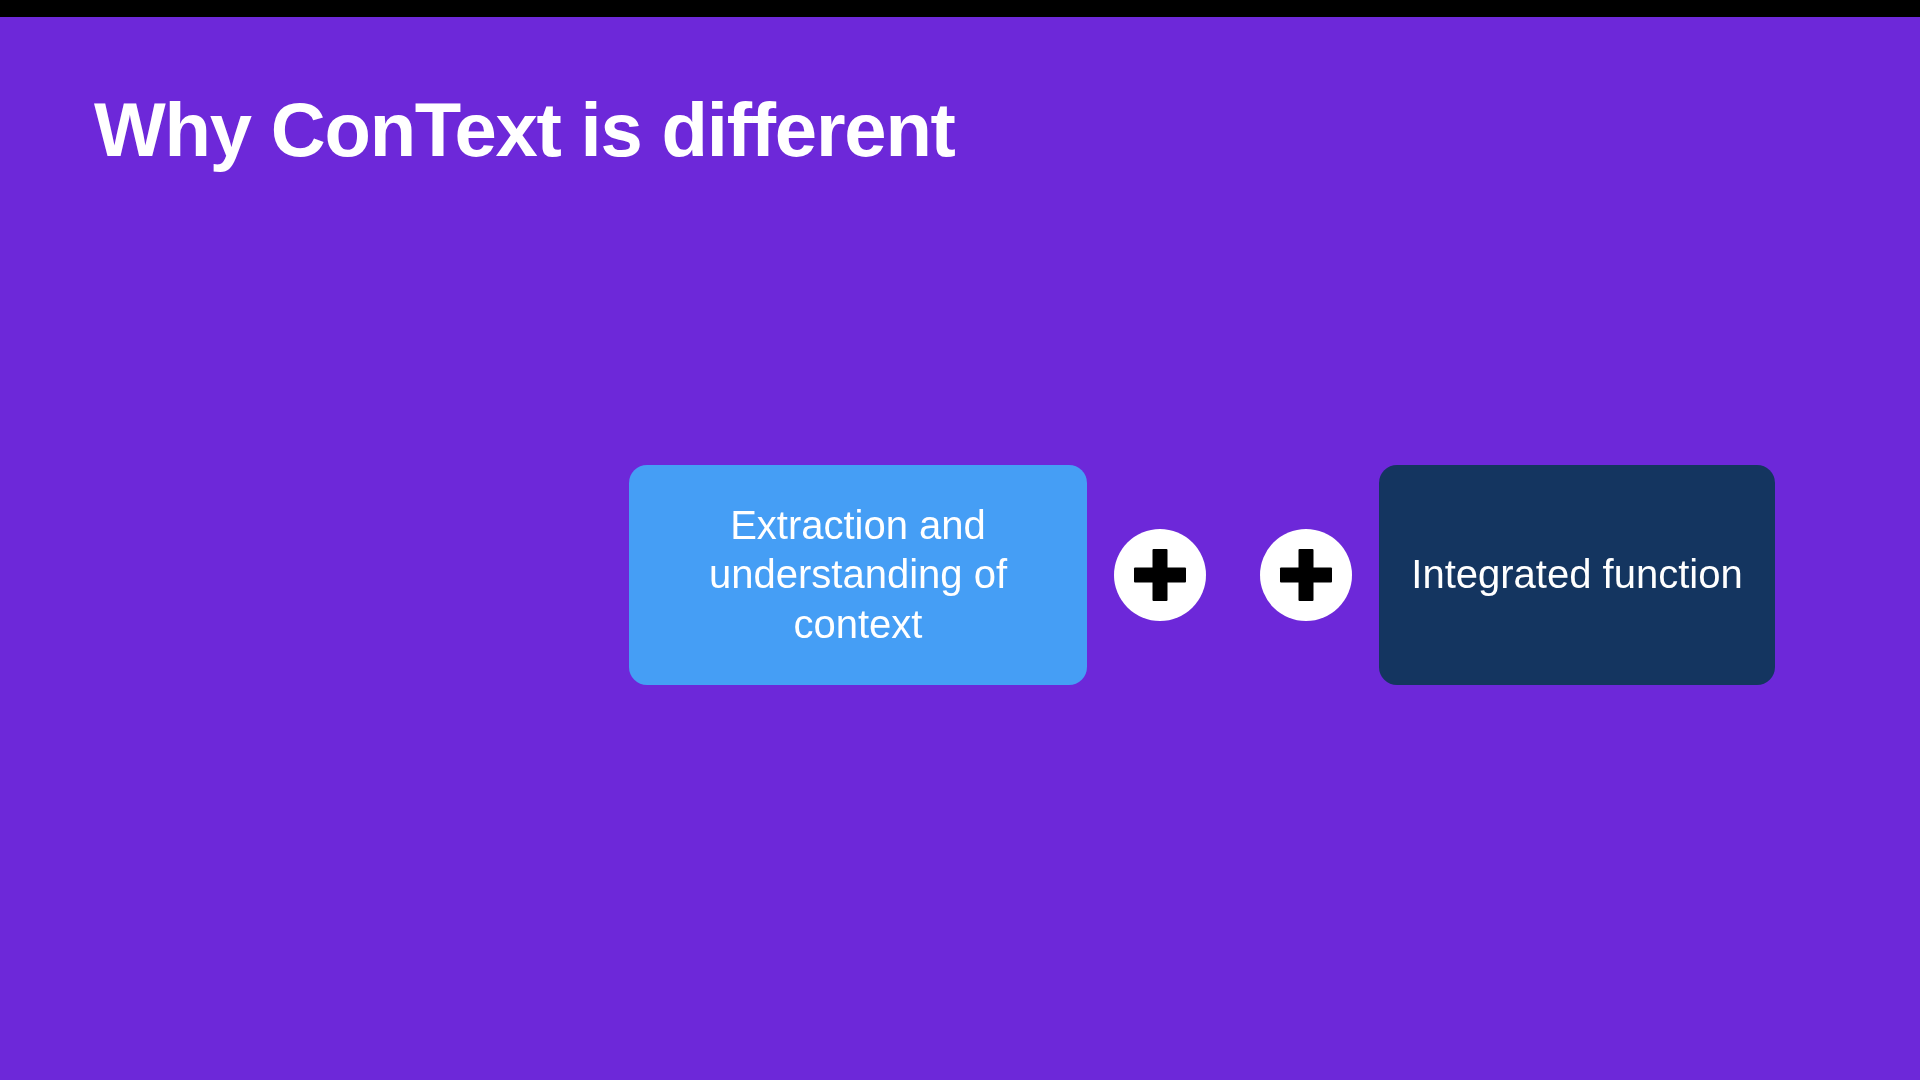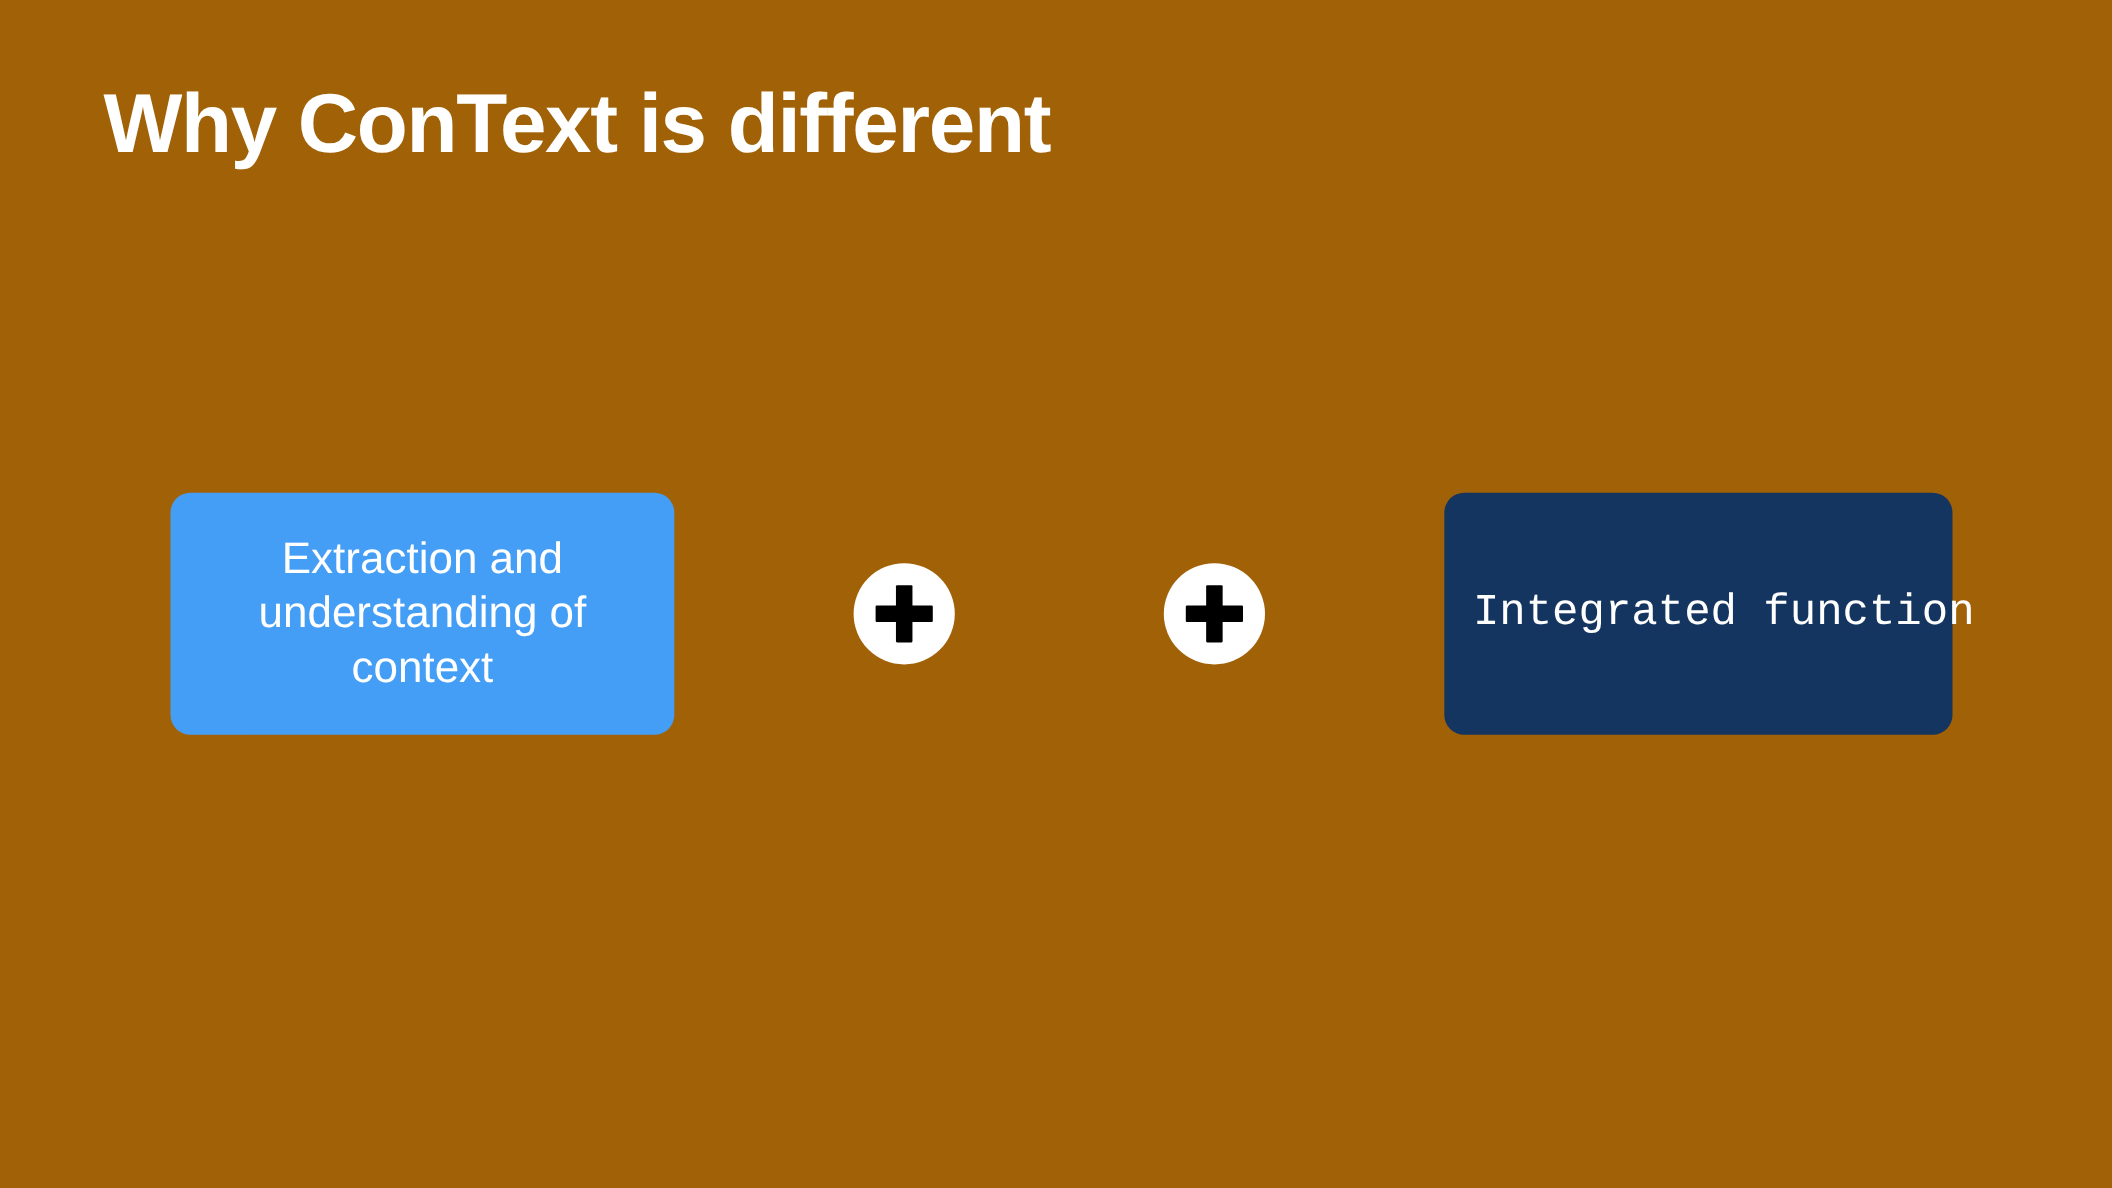--- a/index.html
+++ b/index.html
@@ -12,21 +12,22 @@
 
   body {
     background: #000000;
     font-family: "Liberation Sans", sans-serif;
     position: relative;
   }
 
   #slide {
     position: absolute;
     inset: 0;
-    background: #a16207;
+    background: #6d28d9;
+    margin-top: 17px;
   }
 
   
   #slide-title {
     position: absolute;
     left: 94px;
     top: 72px;
     font-size: 76px;
     font-weight: bold;
     color: #ffffff;
@@ -38,21 +39,21 @@
   
   #diagram-row {
     position: absolute;
     left: 155px;
     top: 448px;
     width: 1620px;
     height: 220px;
     display: flex;
     flex-direction: row;
     align-items: center;
-    justify-content: space-between;
+    justify-content: flex-end;
   }
 
   .concept-box {
     height: 220px;
     border-radius: 18px;
     display: flex;
     align-items: center;
     justify-content: center;
     text-align: center;
     color: #ffffff;
@@ -70,23 +71,22 @@
 
   #box-extraction {
     width: 458px;
   }
 
   #box-response {
     width: 458px;
   }
 
   #box-function {
-    width: 462px;
+    width: 396px;
     white-space: nowrap;
-    font-family: Liberation Mono, monospace;
   }
 
   #box-function .concept-box-label {
     white-space: nowrap;
   }
 
   
   .plus-connector {
     width: 92px;
     height: 92px;

